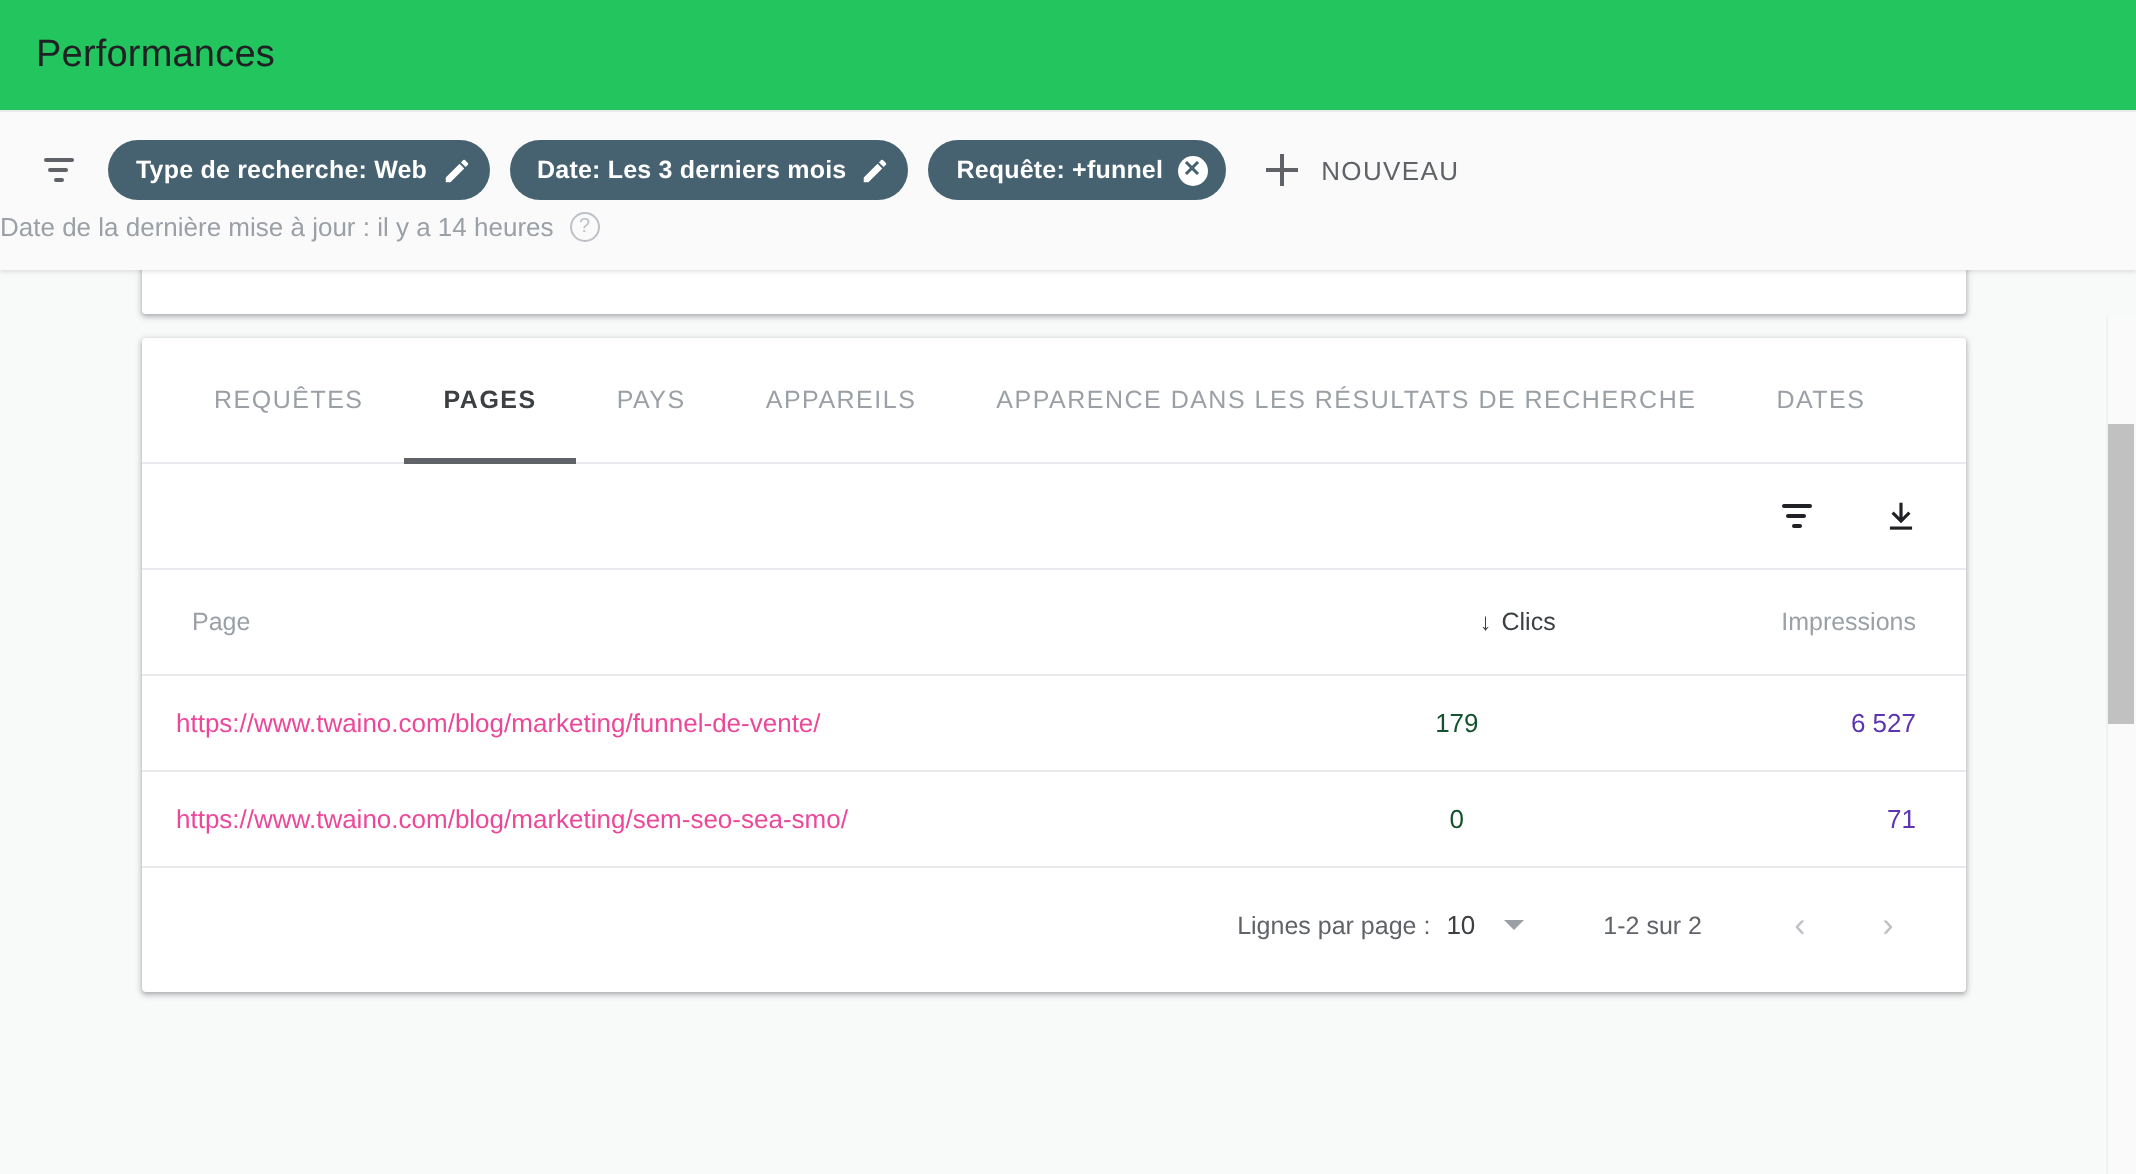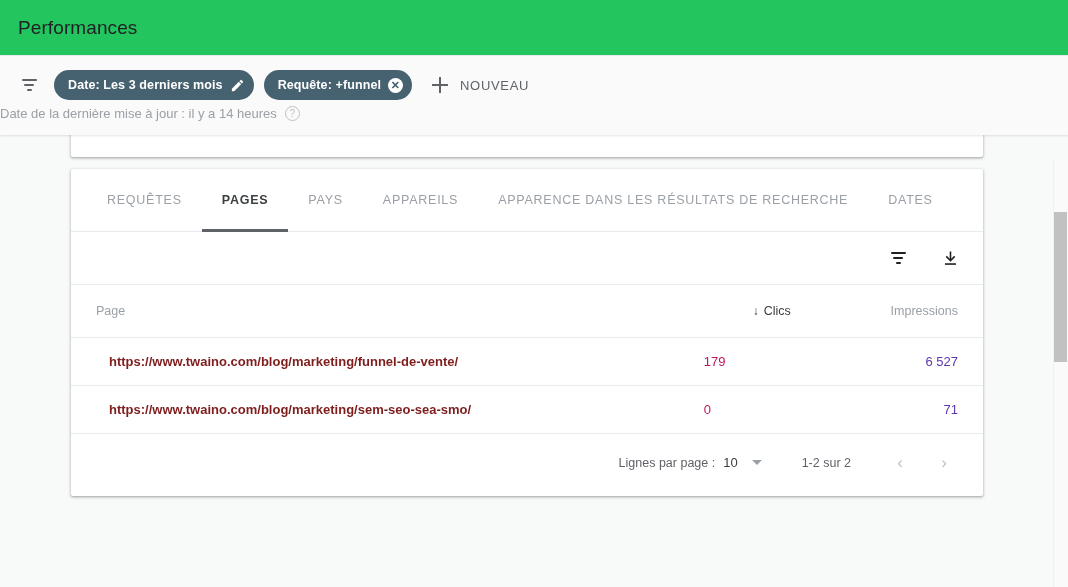--- a/index.html
+++ b/index.html
@@ -254,22 +254,22 @@
   th.col-clics .hdr-txt { color: #3c4043; }
 
   tbody td {
     font-size: 13px;
     color: #3c4043;
     padding: 0;
     height: 48px;
     border-bottom: 1px solid #e8eaed;
     vertical-align: middle;
   }
-  td.cell-page { padding-left: 38px; color: #7f1d1d; font-weight: bold; }
-  td.cell-clics { text-align: left; padding-right: 46px; color: #be185d; }
+  td.cell-page { padding-left: 17px; color: #ec4899; }
+  td.cell-clics { text-align: center; padding-right: 46px; color: #14532d; }
   td.cell-impr  { text-align: right; padding-right: 25px; color: #5e35b1; }
 
   
   .pagination {
     display: flex;
     align-items: center;
     justify-content: flex-end;
     height: 58px;
     padding-right: 22px;
     font-size: 12.5px;
@@ -337,20 +337,28 @@
 
 <div class="filterbar-wrap">
   <div class="filterbar">
 
     <div class="filter-icon">
       <i></i>
       <i></i>
       <i></i>
     </div>
 
+    <div class="chip">
+      <span class="chip-label">Type de recherche: Web</span>
+      <span class="pencil-icon">
+        <svg width="15" height="15" viewBox="0 0 24 24" aria-hidden="true">
+          <path fill="#ffffff" d="M3 17.25V21h3.75L17.81 9.94l-3.75-3.75L3 17.25zM20.71 7.04a1 1 0 0 0 0-1.41l-2.34-2.34a1 1 0 0 0-1.41 0l-1.83 1.83 3.75 3.75 1.83-1.83z"></path>
+        </svg>
+      </span>
+    </div>
 
     <div class="chip">
       <span class="chip-label">Date: Les 3 derniers mois</span>
       <span class="pencil-icon">
         <svg width="15" height="15" viewBox="0 0 24 24" aria-hidden="true">
           <path fill="#ffffff" d="M3 17.25V21h3.75L17.81 9.94l-3.75-3.75L3 17.25zM20.71 7.04a1 1 0 0 0 0-1.41l-2.34-2.34a1 1 0 0 0-1.41 0l-1.83 1.83 3.75 3.75 1.83-1.83z"></path>
         </svg>
       </span>
     </div>
 

